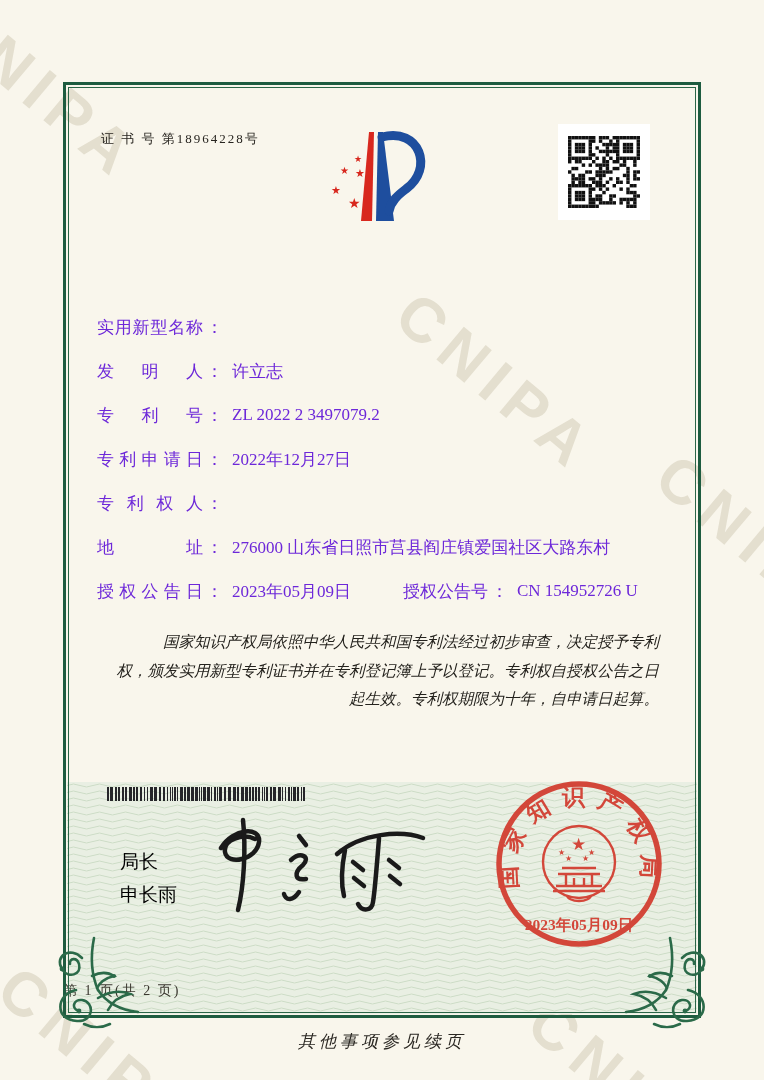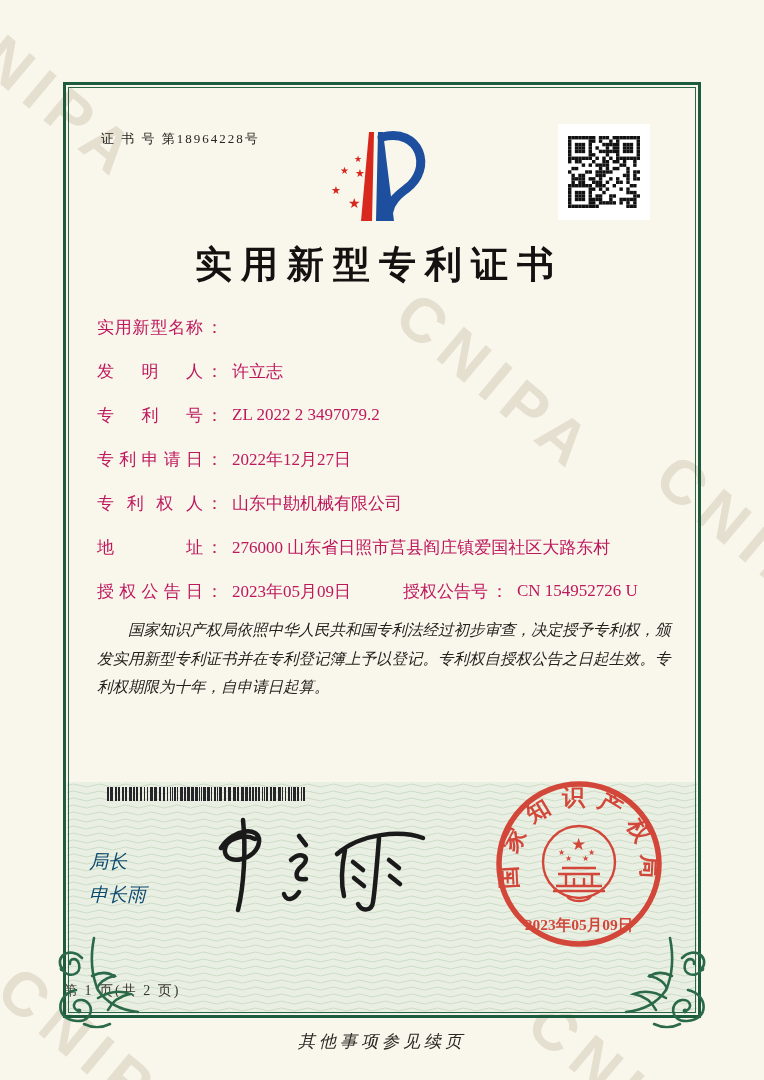--- a/index.html
+++ b/index.html
@@ -23,34 +23,34 @@
 
   .certno{left:101px;top:130px;font-size:13px;letter-spacing:2px;color:#27241f;}
 
   .logo{left:328px;top:123px;}
   .qrbox{left:558px;top:124px;width:92px;height:96px;background:#ffffff;
          display:flex;align-items:center;justify-content:center;}
 
   .title{left:63px;top:240px;width:632px;text-align:center;font-size:37px;font-weight:bold;
          letter-spacing:9px;color:#141210;}
 
-  .fields{left:97px;top:305px;width:580px;font-size:17px;color:#be185d;}
+  .fields{left:97px;top:305px;width:580px;font-size:17px;color:#6d28d9;}
   .frow{height:44px;display:flex;align-items:center;white-space:nowrap;}
   .flabel{display:inline-block;width:106px;text-align:justify;text-align-last:justify;}
   .colon{margin:0 9px 0 3px;}
   .pair2{margin-left:52px;display:flex;align-items:center;}
 
   .paras{left:97px;top:616px;width:574px;font-size:15.5px;line-height:28.5px;
          font-style:italic;color:#24221d;}
-  .paras p{margin:0;text-indent:2em;}
+  .paras p{margin:12px;text-indent:2em;text-align:right;}
 
   .barcode{left:107px;top:787px;}
 
-  .director{left:89px;top:845px;font-family:"Liberation Sans","DejaVu Sans",sans-serif;
-            font-size:19px;line-height:33px;color:#0c4a6e;font-style:italic;}
+  .director{left:120px;top:845px;font-family:"Liberation Sans","DejaVu Sans",sans-serif;
+            font-size:19px;line-height:33px;color:#000000;}
   .sig{left:203px;top:808px;}
 
   .seal{left:489px;top:774px;}
 
   .pageinfo{left:63px;top:982px;width:632px;text-align:left;font-size:14px;
             letter-spacing:2px;color:#3a372f;}
   .contnote{left:0;top:1030px;width:764px;text-align:center;font-size:17px;
             letter-spacing:4px;font-style:italic;color:#2b2823;}
 
   .flourish{position:absolute;z-index:5;}
@@ -332,21 +332,20 @@
         <rect x="17.142857142857142" y="68.57142857142857" width="3.4285714285714284" height="3.4285714285714284" fill="#111"></rect>
         <rect x="20.57142857142857" y="68.57142857142857" width="3.4285714285714284" height="3.4285714285714284" fill="#111"></rect>
         <rect x="24" y="68.57142857142857" width="3.4285714285714284" height="3.4285714285714284" fill="#111"></rect>
         <rect x="27.428571428571427" y="68.57142857142857" width="3.4285714285714284" height="3.4285714285714284" fill="#111"></rect>
         <rect x="58.285714285714285" y="68.57142857142857" width="3.4285714285714284" height="3.4285714285714284" fill="#111"></rect>
         <rect x="61.71428571428571" y="68.57142857142857" width="3.4285714285714284" height="3.4285714285714284" fill="#111"></rect>
         <rect x="65.14285714285714" y="68.57142857142857" width="3.4285714285714284" height="3.4285714285714284" fill="#111"></rect>
       </svg>
   </div>
 
-  <div class="layer title">实用新型专利证书</div>
 
   <div class="layer fields">
     <div class="frow">
       <span class="flabel">实用新型名称</span>
         <span class="colon">：</span>
     </div>
     <div class="frow">
       <span class="flabel">发明人</span>
         <span class="colon">：</span>
         <span>许立志</span>
@@ -357,21 +356,20 @@
         <span>ZL 2022 2 3497079.2</span>
     </div>
     <div class="frow">
       <span class="flabel">专利申请日</span>
         <span class="colon">：</span>
         <span>2022年12月27日</span>
     </div>
     <div class="frow">
       <span class="flabel">专利权人</span>
         <span class="colon">：</span>
-        <span>山东中勘机械有限公司</span>
     </div>
     <div class="frow">
       <span class="flabel">地址</span>
         <span class="colon">：</span>
         <span>276000 山东省日照市莒县阎庄镇爱国社区大路东村</span>
     </div>
     <div class="frow">
       <span class="flabel">授权公告日</span>
         <span class="colon">：</span>
         <span>2023年05月09日</span>

